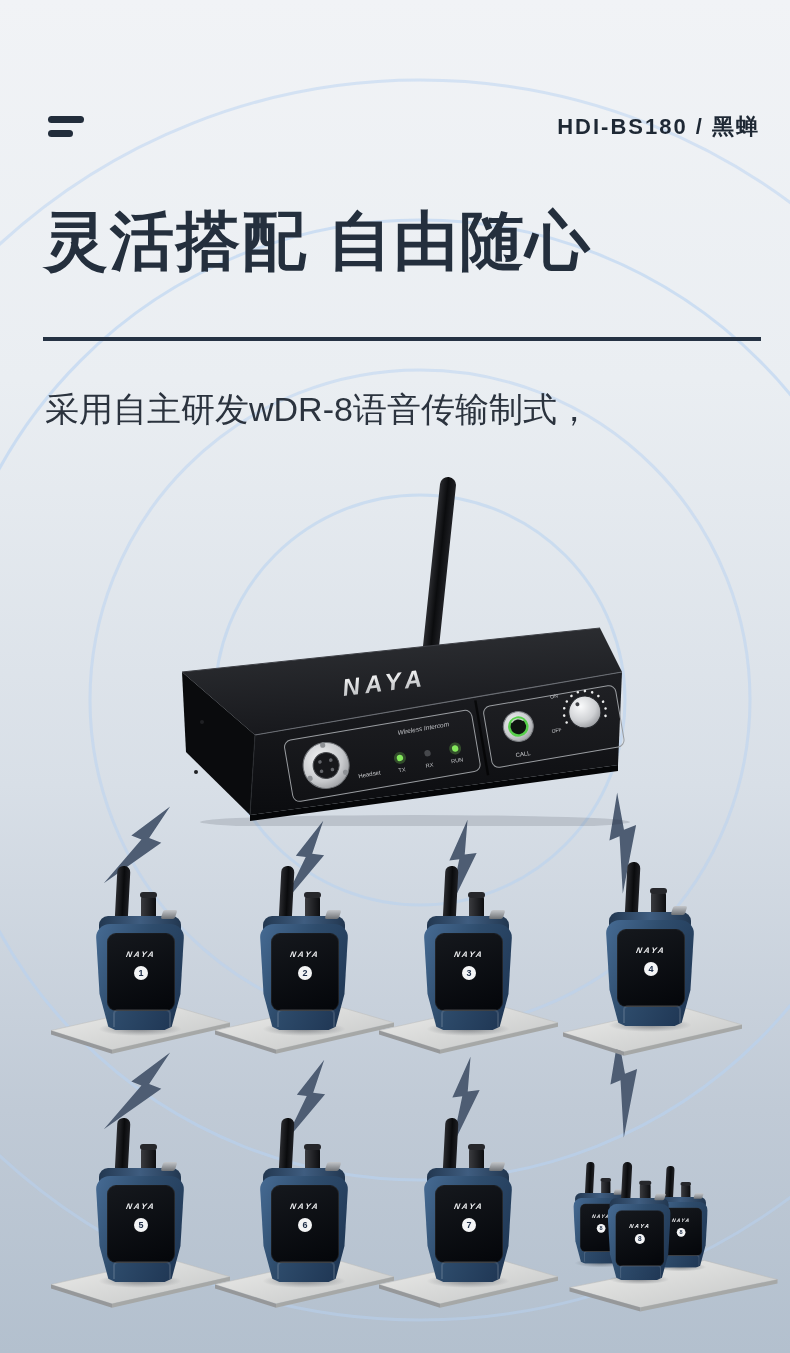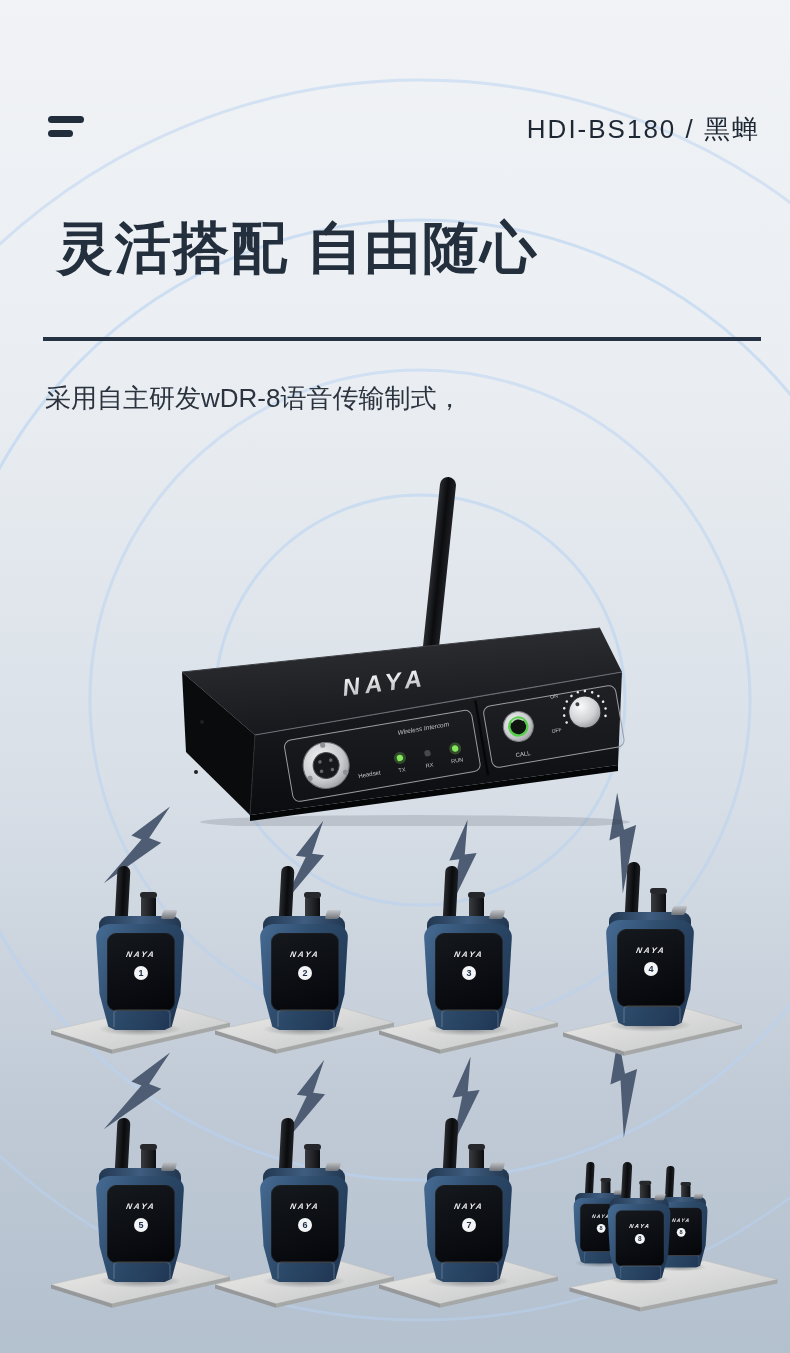--- a/index.html
+++ b/index.html
@@ -6,28 +6,28 @@
   body{font-family:"Liberation Sans","DejaVu Sans",sans-serif;}
   .page{position:relative;width:790px;height:1353px;overflow:hidden;
         background:linear-gradient(180deg,#f1f3f6 0%,#eaeef2 28%,#d8dfe7 58%,#c0cad6 82%,#b3c0ce 100%);}
 
   
   .brand-mark{position:absolute;left:48px;top:116px;z-index:7;}
   .bar{display:block;height:7px;border-radius:4px;background:#222d3b;}
   .bar1{width:36px;}
   .bar2{width:25px;margin-top:7px;}
   .header-model{position:absolute;top:112px;right:30px;z-index:7;
-    font-size:26px;font-weight:normal;letter-spacing:2px;color:#1e2834;}
+    font-size:22px;font-weight:bold;letter-spacing:2px;color:#1e2834;}
 
   
-  .hero-title{position:absolute;left:44px;top:198px;margin:13px;z-index:7;
-    font-size:56px;font-weight:bold;letter-spacing:2px;color:#242f3d;}
+  .hero-title{position:absolute;left:44px;top:198px;margin:0;z-index:7;
+    font-size:64px;font-weight:bold;letter-spacing:2px;color:#242f3d;}
   .divider{position:absolute;left:43px;top:337px;width:718px;height:4px;background:#253243;z-index:7;}
-  .hero-desc{position:absolute;left:45px;top:376px;z-index:7;
-    font-size:26px;line-height:45px;color:#2b333e;}
+  .hero-desc{position:absolute;left:45px;top:387px;z-index:7;
+    font-size:34px;line-height:45px;color:#2b333e;}
 
   
   .arcs{position:absolute;left:0;top:0;z-index:1;}
   .bolt{position:absolute;z-index:2;}
   .platform{position:absolute;z-index:3;}
   .station{position:absolute;left:160px;top:470px;z-index:6;}
 
   
   .pack{position:absolute;width:92px;height:166px;z-index:4;}
   .pack.front{z-index:5;}

